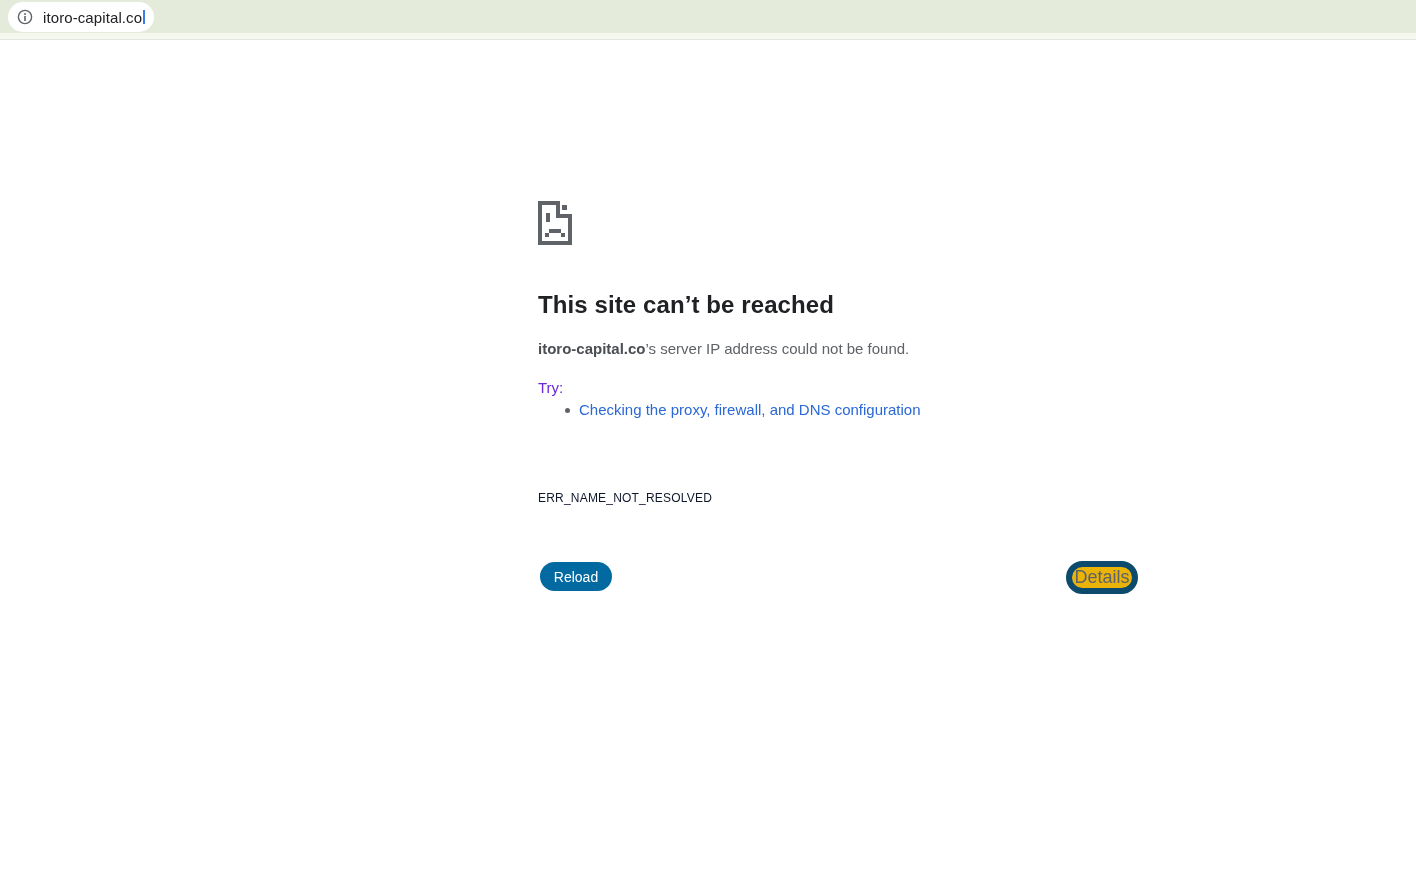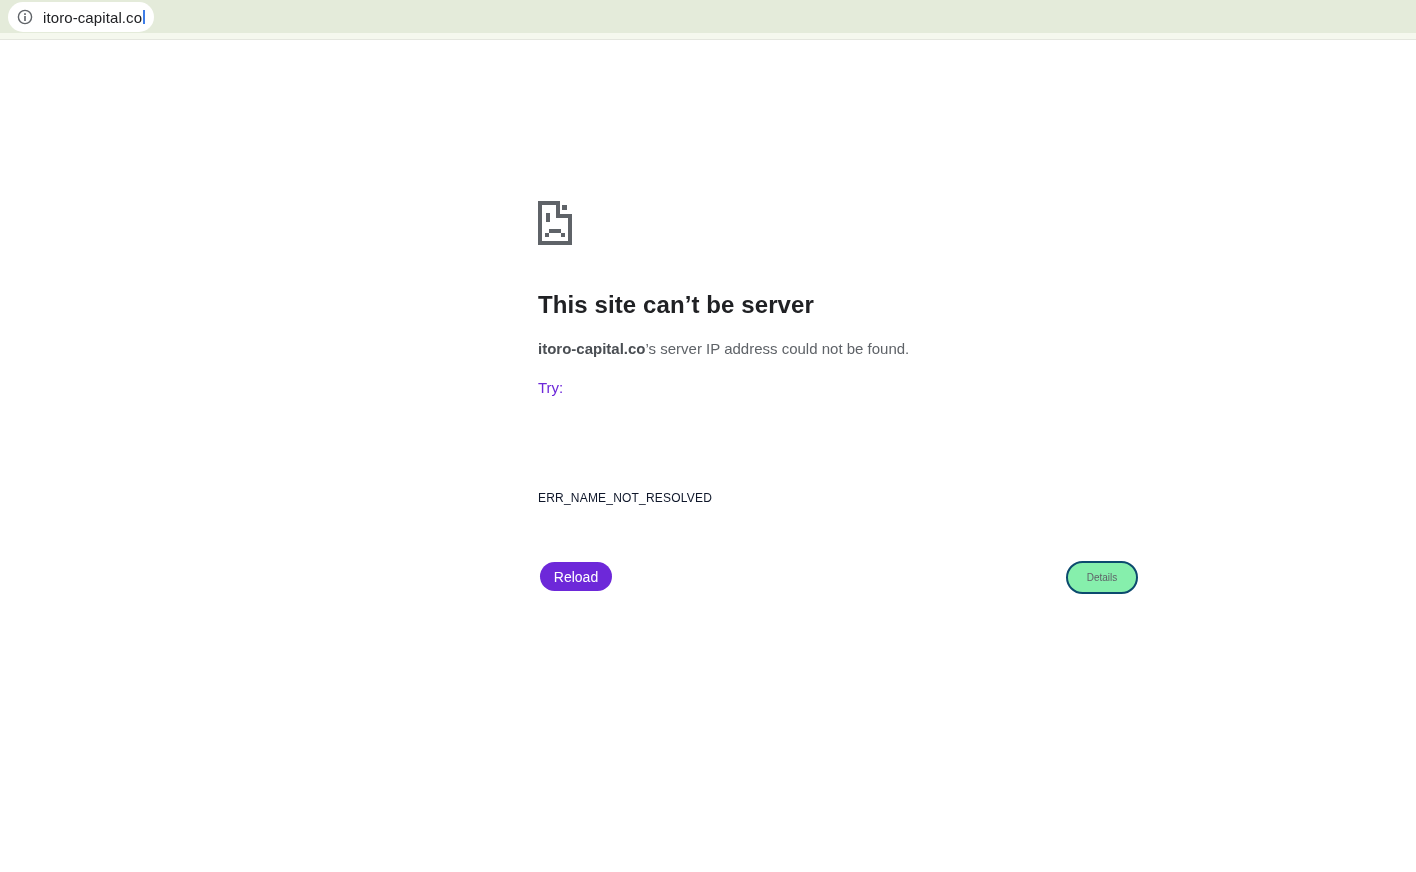--- a/index.html
+++ b/index.html
@@ -124,37 +124,37 @@
     position: absolute;
     left: 0; top: 491px;
     font-size: 12px;
     color: #0f172a;
     letter-spacing: 0.2px;
   }
   .reload-button {
     position: absolute;
     left: 2px; top: 562px;
     width: 72px; height: 29px;
-    background: #6d28d9;
+    background: #0369a1;
     border: none;
     border-radius: 15px;
     color: #ffffff;
     font-size: 14px;
     font-family: "Liberation Sans", sans-serif;
     cursor: pointer;
   }
   .details-button {
     position: absolute;
     left: 528px; top: 561px;
     width: 72px; height: 33px;
-    background: #86efac;
-    border: 2px solid #0c4a6e;
+    background: #eab308;
+    border: 6px solid #0c4a6e;
     border-radius: 17px;
     color: #5f6368;
-    font-size: 10px;
+    font-size: 18px;
     font-family: "Liberation Sans", sans-serif;
     cursor: pointer;
   }
 </style>
 </head>
 <body>
 
 <div class="toolbar">
   <div class="omnibox">
     <span class="site-info">
@@ -174,27 +174,30 @@
 
   <svg class="sad-icon" viewBox="0 0 41 48" aria-hidden="true">
     <path d="M23 4 H5 V44 H35 V17 H23 Z" fill="none" stroke="#5f6368" stroke-width="4"></path>
     <rect x="27" y="6" width="5" height="5" fill="#5f6368"></rect>
     <rect x="11" y="14" width="4" height="9" fill="#5f6368"></rect>
     <rect x="14" y="30" width="12" height="4" fill="#5f6368"></rect>
     <rect x="10" y="34" width="4" height="4" fill="#5f6368"></rect>
     <rect x="26" y="34" width="4" height="4" fill="#5f6368"></rect>
   </svg>
 
-  <h1 class="error-title">This site can’t be server</h1>
+  <h1 class="error-title">This site can’t be reached</h1>
 
   <p class="error-subtitle"><span class="domain">itoro-capital.co</span><span>’s server IP address could not be found.</span></p>
 
   <div class="try-label">Try:</div>
 
   <ul class="suggestions">
+    <li class="link">
+      <span>Checking the proxy, firewall, and DNS configuration</span>
+    </li>
   </ul>
 
   <div class="error-code">ERR_NAME_NOT_RESOLVED</div>
 
   <button class="reload-button">Reload</button>
   <button class="details-button">Details</button>
 
 </div>
 
 </body></html>

